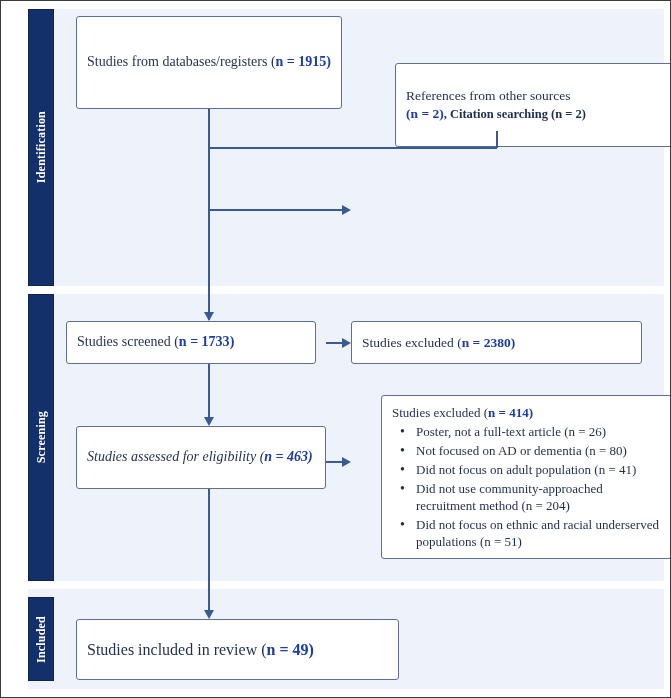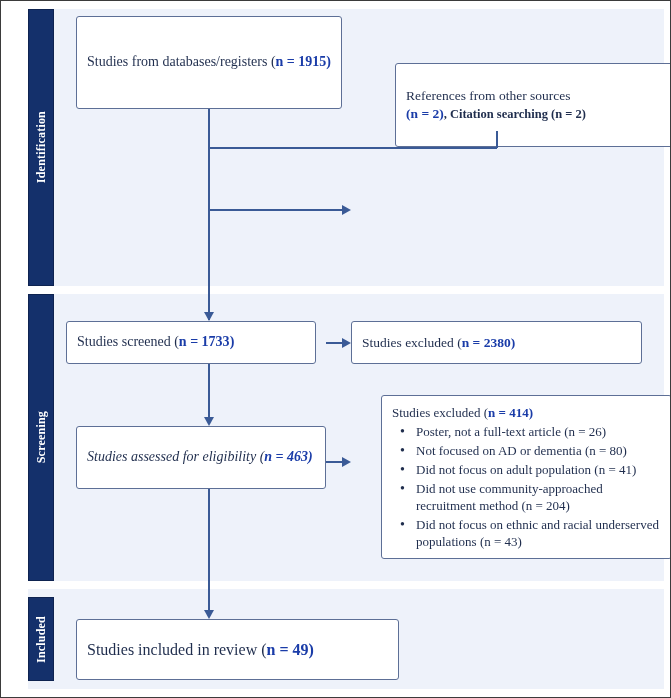--- a/index.html
+++ b/index.html
@@ -202,21 +202,21 @@
   <div class="box" id="box-excluded2">
     <div class="box-inner">
       <div>
         <span>Studies excluded (</span><b class="num">n = 414</b><b class="num">)</b>
       </div>
       <ul class="excl-list">
         <li>Poster, not a full-text article (n = 26)</li>
         <li>Not focused on AD or dementia (n = 80)</li>
         <li>Did not focus on adult population (n = 41)</li>
         <li>Did not use community-approached recruitment method (n = 204)</li>
-        <li>Did not focus on ethnic and racial underserved populations (n = 43)</li>
+        <li>Did not focus on ethnic and racial underserved populations (n = 51)</li>
       </ul>
     </div>
   </div>
 
   <div class="hline" style="left:325px; top:460px; width:16px;"></div>
   <div class="arrow-right" style="left:341px; top:456px;"></div>
 
   <div class="vline" style="left:207px; top:488px; height:121px;"></div>
   <div class="arrow-down" style="left:203px; top:609px;"></div>
 

